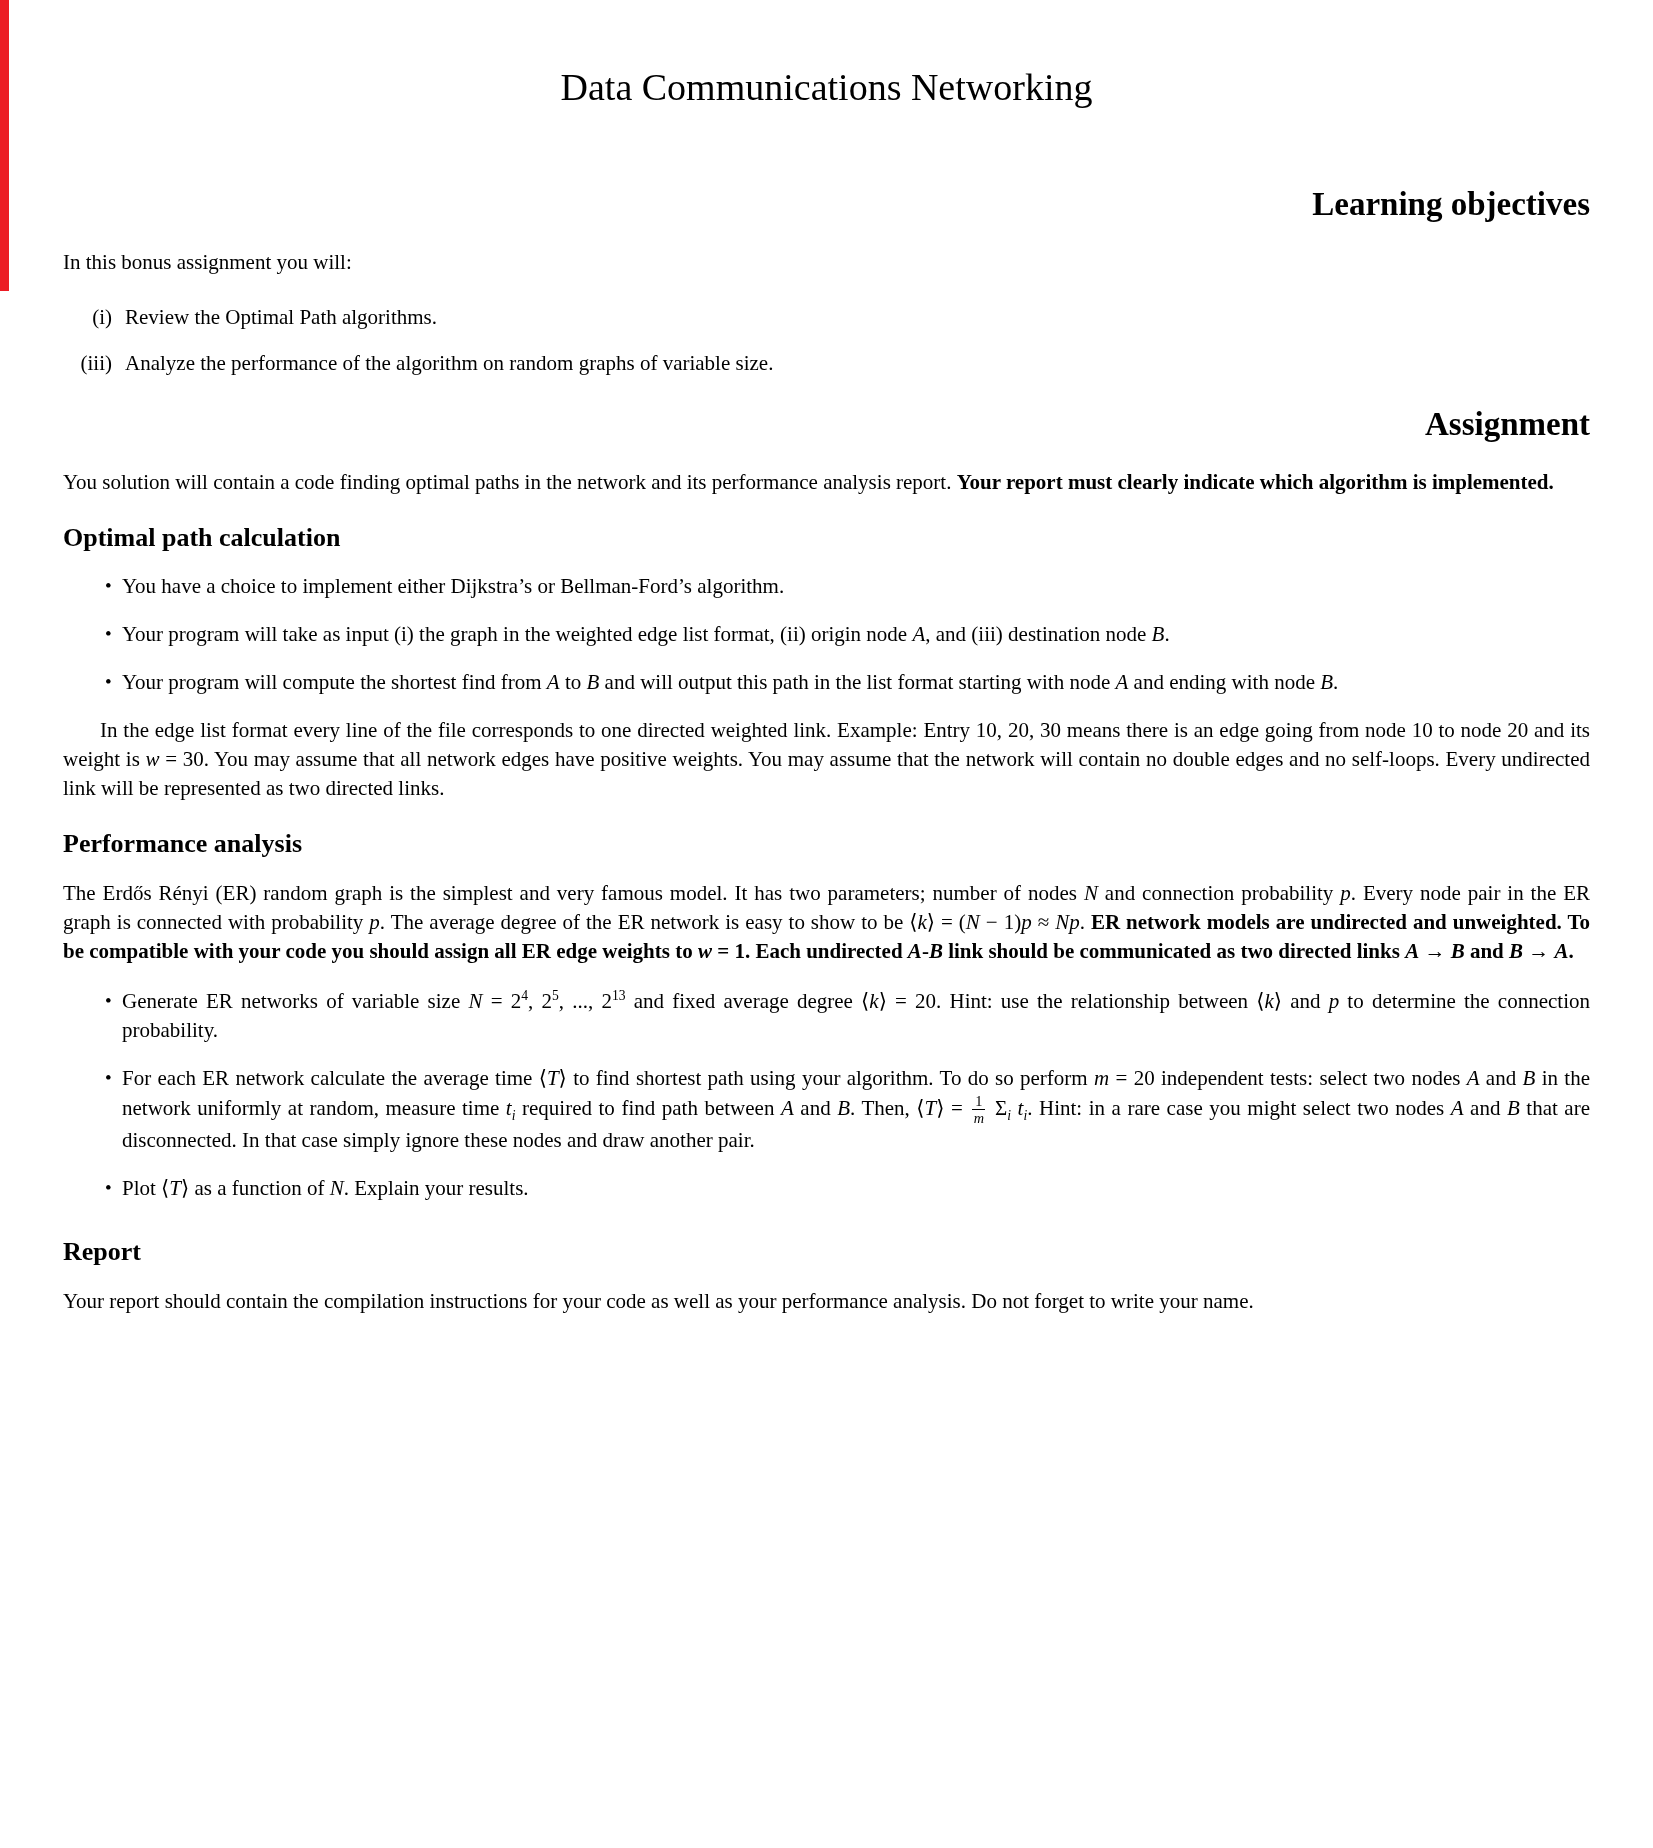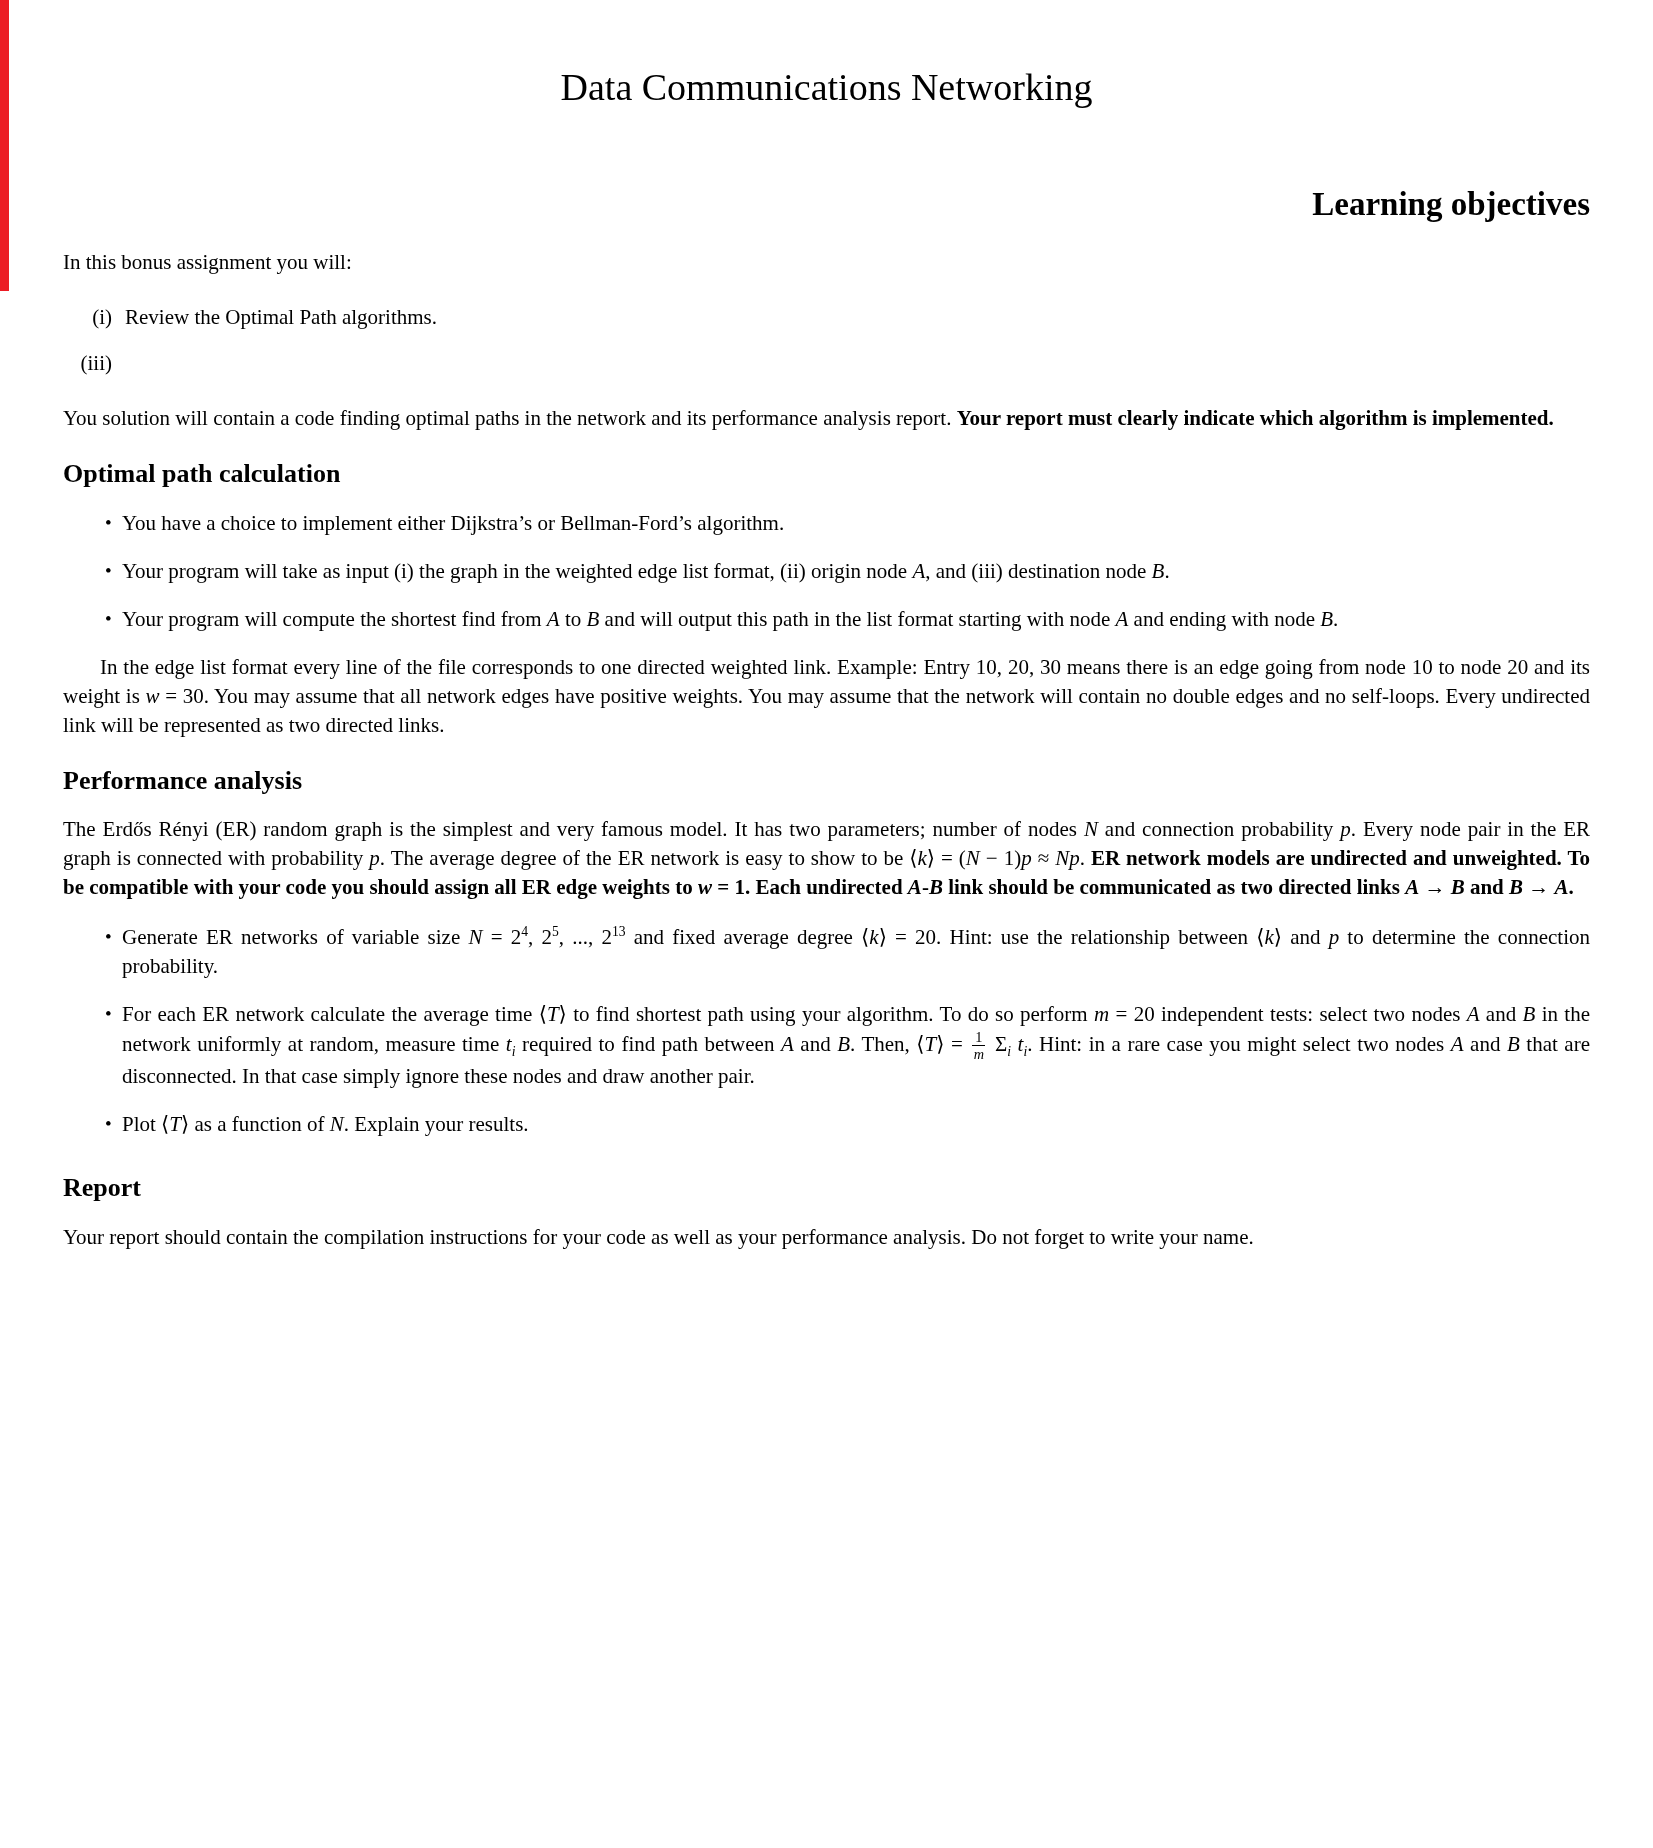--- a/index.html
+++ b/index.html
@@ -59,22 +59,24 @@
   <div class="doc-body">
       <h2 class="section"><span>Learning objectives</span></h2>
       <p class="p"><span>In this bonus assignment you will:</span></p>
       <div class="enum">
         <div class="enum-item">
           <span class="enum-label">(i)</span>
           <span class="enum-text"><span>Review the Optimal Path algorithms.</span></span>
         </div>
         <div class="enum-item">
           <span class="enum-label">(iii)</span>
+          <span class="enum-text"><span>Analyze the performance of the algorithm on random graphs of variable size.</span></span>
         </div>
       </div>
+      <h2 class="section"><span>Assignment</span></h2>
       <p class="p"><span>You solution will contain a code finding optimal paths in the network and its performance analysis report. </span><span class="seg-b">Your report must clearly indicate which algorithm is implemented.</span></p>
       <h3 class="subsection"><span>Optimal path calculation</span></h3>
       <ul class="bullets">
         <li class="bullet"><span class="dot">•</span><span>You have a choice to implement either Dijkstra’s or Bellman-Ford’s algorithm.</span></li>
         <li class="bullet"><span class="dot">•</span><span>Your program will take as input (i) the graph in the weighted edge list format, (ii) origin node </span><span class="seg-i">A</span><span>, and (iii) destination node </span><span class="seg-i">B</span><span>.</span></li>
         <li class="bullet"><span class="dot">•</span><span>Your program will compute the shortest find from </span><span class="seg-i">A</span><span> to </span><span class="seg-i">B</span><span> and will output this path in the list format starting with node </span><span class="seg-i">A</span><span> and ending with node </span><span class="seg-i">B</span><span>.</span></li>
       </ul>
       <p class="p-indent"><span>In the edge list format every line of the file corresponds to one directed weighted link. Example: Entry 10, 20, 30 means there is an edge going from node 10 to node 20 and its weight is </span><span class="seg-i">w</span><span> = 30. You may assume that all network edges have positive weights. You may assume that the network will contain no double edges and no self-loops. Every undirected link will be represented as two directed links.</span></p>
       <h3 class="subsection"><span>Performance analysis</span></h3>
       <p class="p"><span>The Erdős Rényi (ER) random graph is the simplest and very famous model. It has two parameters; number of nodes </span><span class="seg-i">N</span><span> and connection probability </span><span class="seg-i">p</span><span>. Every node pair in the ER graph is connected with probability </span><span class="seg-i">p</span><span>. The average degree of the ER network is easy to show to be ⟨</span><span class="seg-i">k</span><span>⟩ = (</span><span class="seg-i">N</span><span> − 1)</span><span class="seg-i">p</span><span> ≈ </span><span class="seg-i">Np</span><span>. </span><span class="seg-b">ER network models are undirected and unweighted. To be compatible with your code you should assign all ER edge weights to </span><span class="seg-bi">w</span><span class="seg-b"> = 1. Each undirected </span><span class="seg-bi">A</span><span class="seg-b">-</span><span class="seg-bi">B</span><span class="seg-b"> link should be communicated as two directed links </span><span class="seg-bi">A</span><span class="seg-b"> → </span><span class="seg-bi">B</span><span class="seg-b"> and </span><span class="seg-bi">B</span><span class="seg-b"> → </span><span class="seg-bi">A</span><span class="seg-b">.</span></p>

